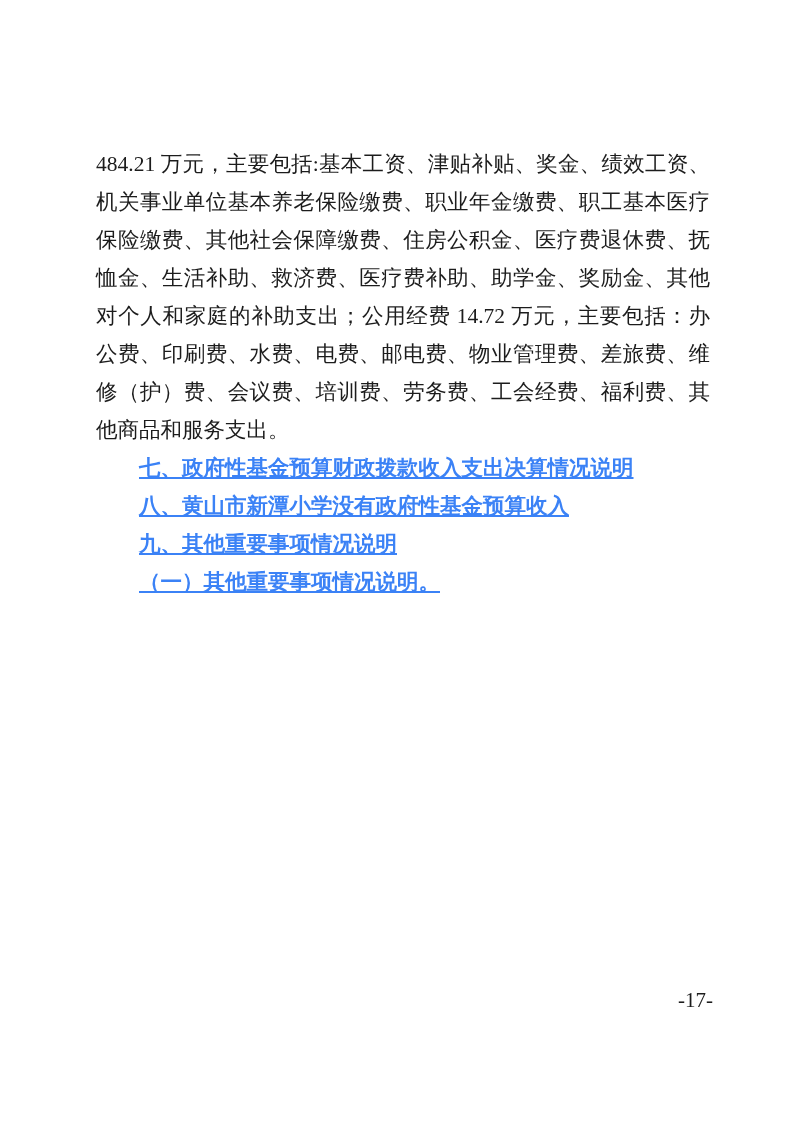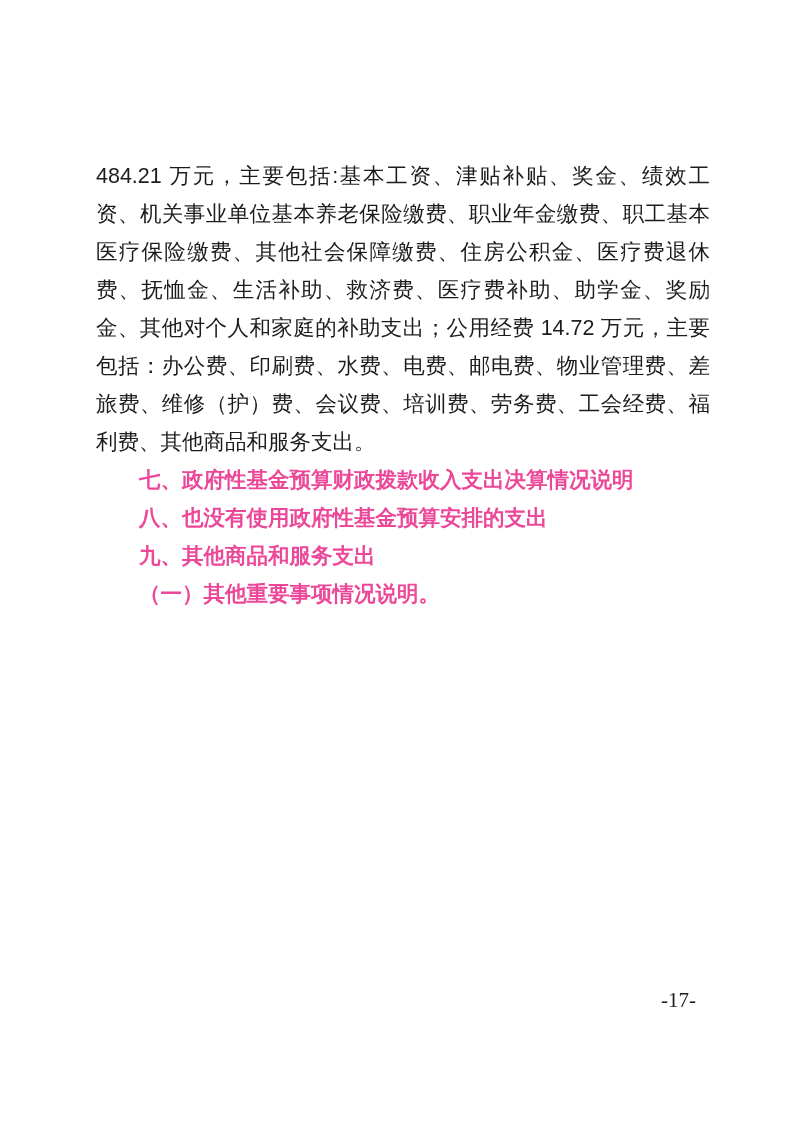--- a/index.html
+++ b/index.html
@@ -23,47 +23,47 @@
   }
   .para, .heading {
     margin: 0;
     font-size: 21.5px;
     line-height: 38px;
     text-align: justify;
     text-justify: inter-character;
     word-break: break-all;
   }
   .para {
-    font-family: Liberation Sans, sans-serif;
-    margin-top: 12px;
+    font-family: Liberation Serif, serif;
   }
   .para.indent {
     text-indent: 2em;
   }
   .heading {
     font-family: "Liberation Sans", "DejaVu Sans", sans-serif;
     font-weight: 700;
     text-indent: 2em;
-    color: #ec4899;
+    color: #3b82f6;
+    text-decoration: underline;
   }
   .page-number {
     position: absolute;
     top: 988px;
-    right: 97px;
+    right: 80px;
     font-family: "Liberation Serif", "DejaVu Serif", serif;
     font-size: 21px;
     line-height: 24px;
     color: #1c1c1c;
   }
 </style>
 </head>
 <body>
 
 <div class="page">
   <div class="text-column">
     <p class="para">484.21 万元，主要包括:基本工资、津贴补贴、奖金、绩效工资、机关事业单位基本养老保险缴费、职业年金缴费、职工基本医疗保险缴费、其他社会保障缴费、住房公积金、医疗费退休费、抚恤金、生活补助、救济费、医疗费补助、助学金、奖励金、其他对个人和家庭的补助支出；公用经费 14.72 万元，主要包括：办公费、印刷费、水费、电费、邮电费、物业管理费、差旅费、维修（护）费、会议费、培训费、劳务费、工会经费、福利费、其他商品和服务支出。</p>
     <p class="heading">七、政府性基金预算财政拨款收入支出决算情况说明</p>
-    <p class="heading">八、也没有使用政府性基金预算安排的支出</p>
-    <p class="heading">九、其他商品和服务支出</p>
+    <p class="heading">八、黄山市新潭小学没有政府性基金预算收入</p>
+    <p class="heading">九、其他重要事项情况说明</p>
     <p class="heading">（一）其他重要事项情况说明。</p>
   </div>
   <div class="page-number">-17-</div>
 </div>
 
 </body></html>

